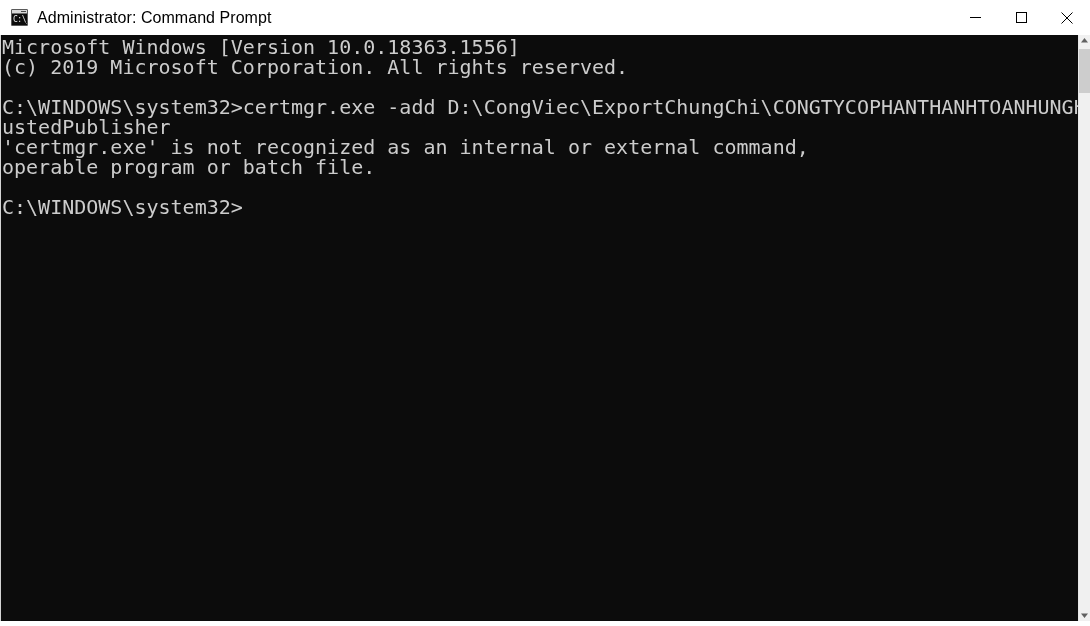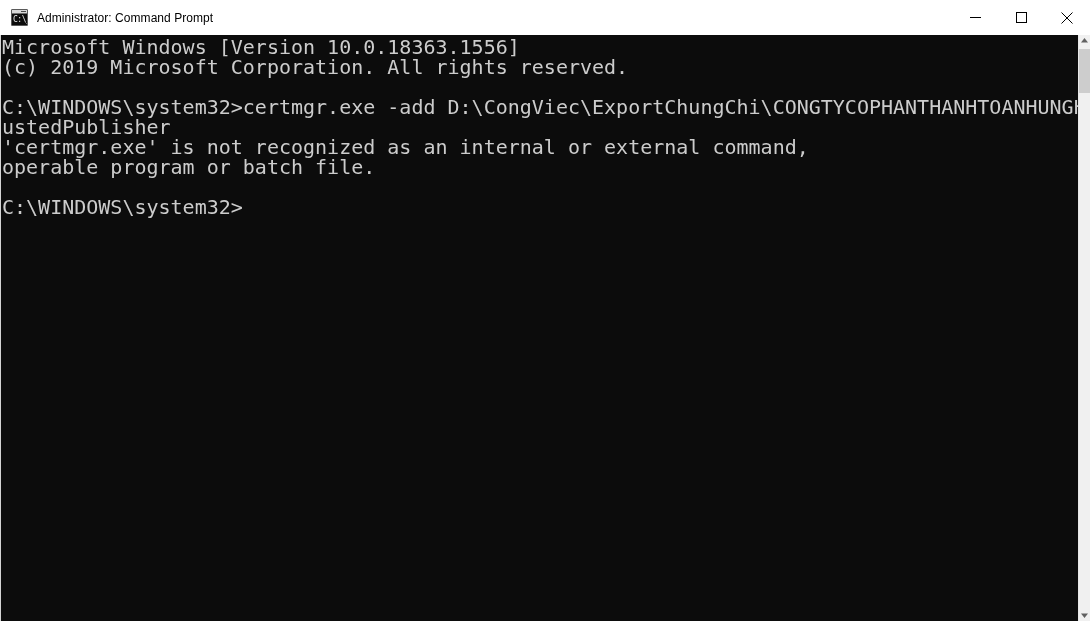--- a/index.html
+++ b/index.html
@@ -82,21 +82,21 @@
     color: #e8e8e8;
     font-family: "DejaVu Sans Mono", monospace;
     font-size: 8px;
     line-height: 11px;
     letter-spacing: -0.5px;
     white-space: nowrap;
   }
 
   .title-text {
     margin-left: 9px;
-    font-size: 12px;
+    font-size: 16px;
     color: #000000;
     white-space: nowrap;
     letter-spacing: 0.05px;
   }
 
   .window-controls {
     display: flex;
     align-items: stretch;
     height: 35px;
     flex: 0 0 auto;

